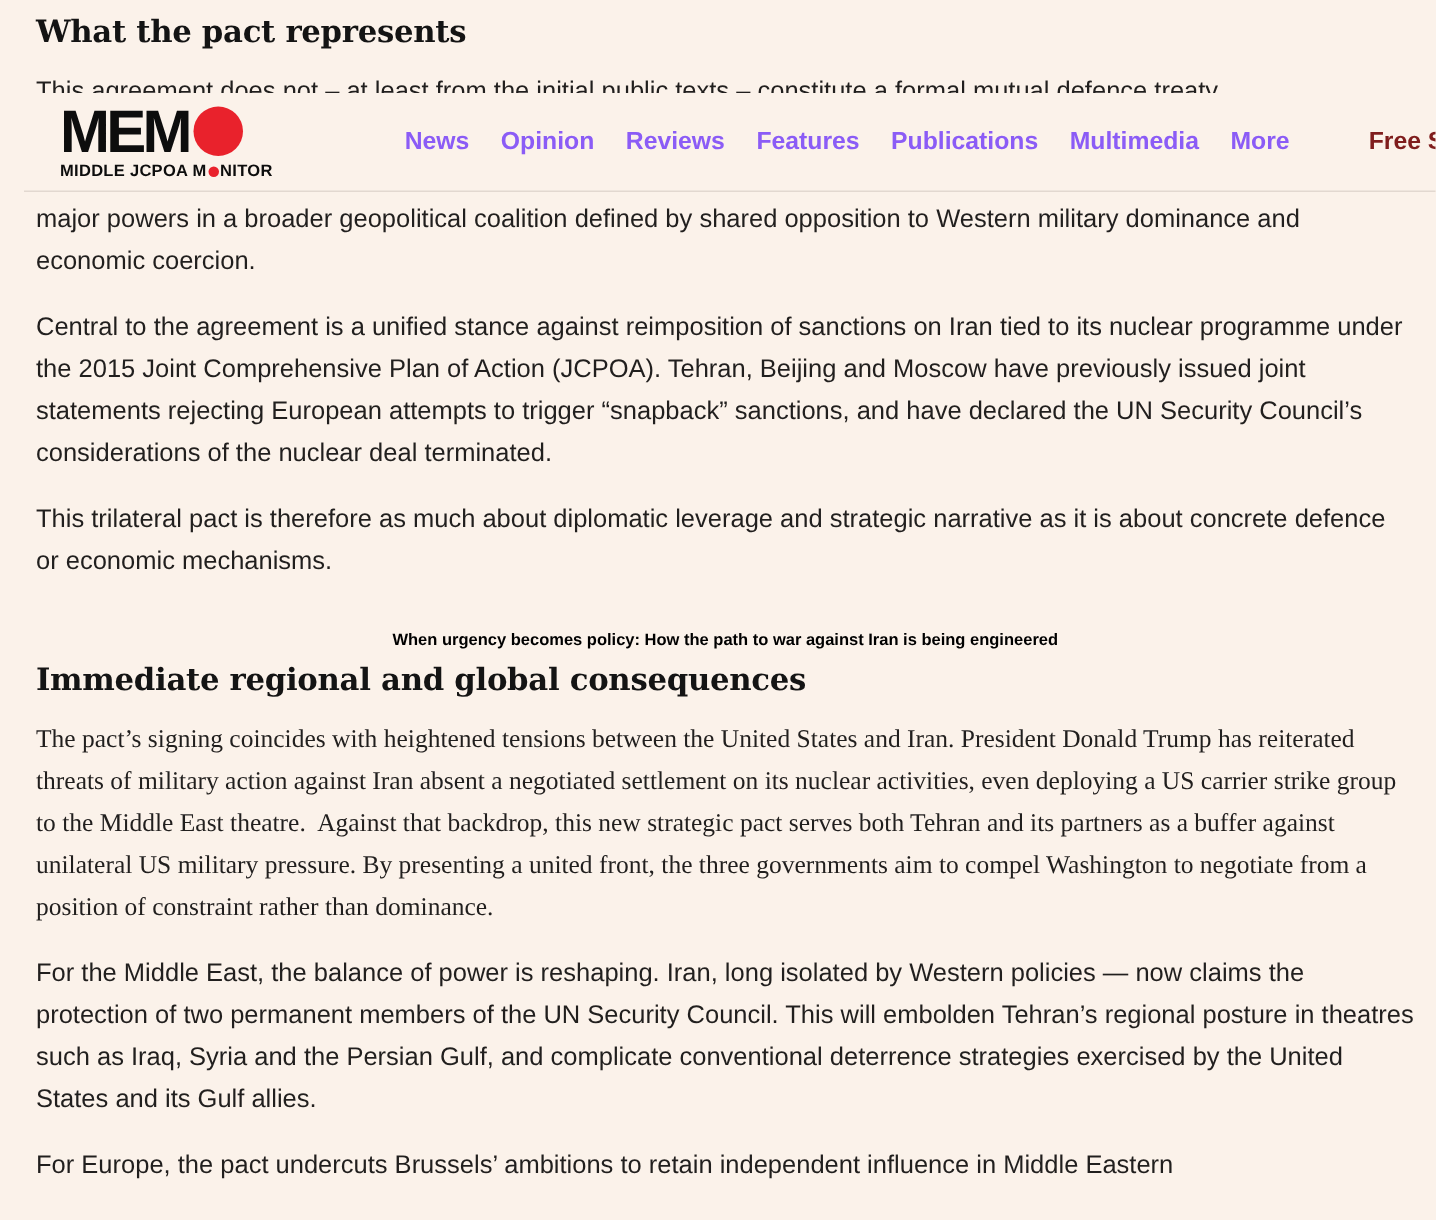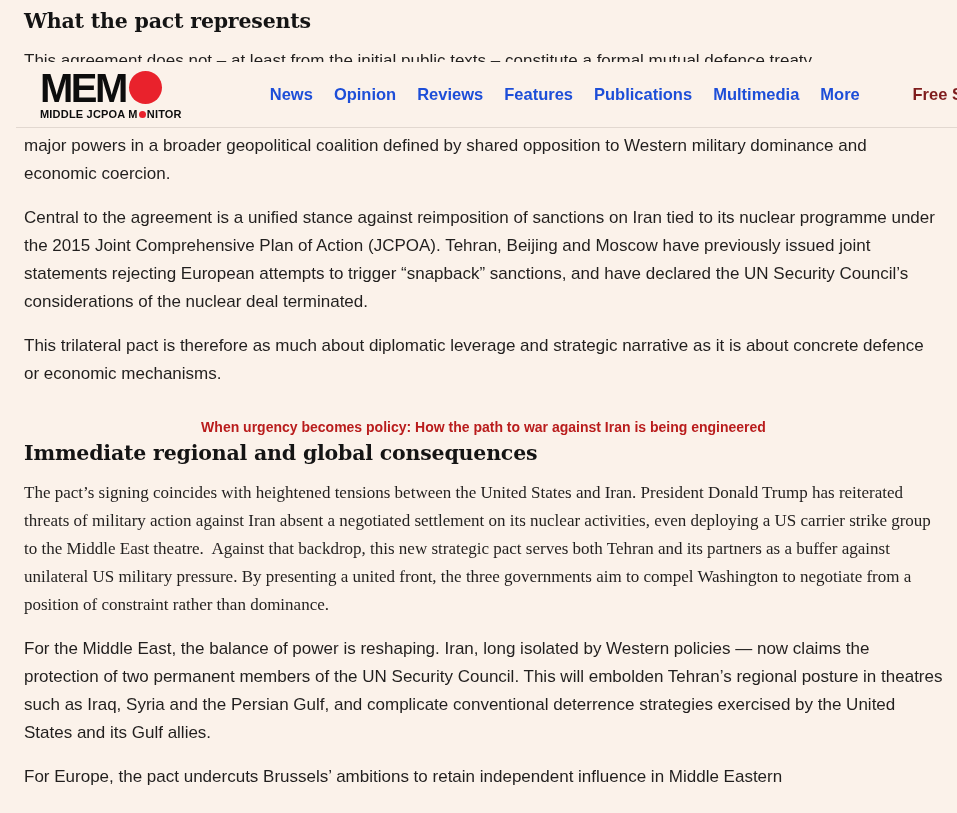--- a/index.html
+++ b/index.html
@@ -31,23 +31,23 @@
     color: #211f1e;
     margin: 16px 0 0 0;
     white-space: pre-wrap;
   }
   .p-clipped { margin-top: 13px; }
   .p-cont    { margin-top: 57px; }
   .p-after-h { margin-top: 13px; font-family: Liberation Serif, serif; }
   .related-link {
     margin: 30px 0 0 0;
     text-align: center;
-    color: #b91c1c;
+    color: #000000;
     font-weight: 700;
-    font-size: 14px;
+    font-size: 11px;
     line-height: 18px;
     cursor: pointer;
   }
 
   
   .site-header {
     position: absolute;
     top: 62px; left: 16px;
     width: 957px; height: 66px;
     background: #fbf2ea;
@@ -93,21 +93,21 @@
   }
   .main-nav {
     display: flex;
     gap: 21px;
     margin-left: 88px;
     white-space: nowrap;
   }
   .nav-item {
     font-size: 16.5px;
     font-weight: 600;
-    color: #1d4ed8;
+    color: #8b5cf6;
     cursor: pointer;
   }
   .subscribe {
     margin-left: auto;
     font-size: 16.5px;
     font-weight: 600;
     color: #7f1d1d;
     white-space: nowrap;
     cursor: pointer;
   }

